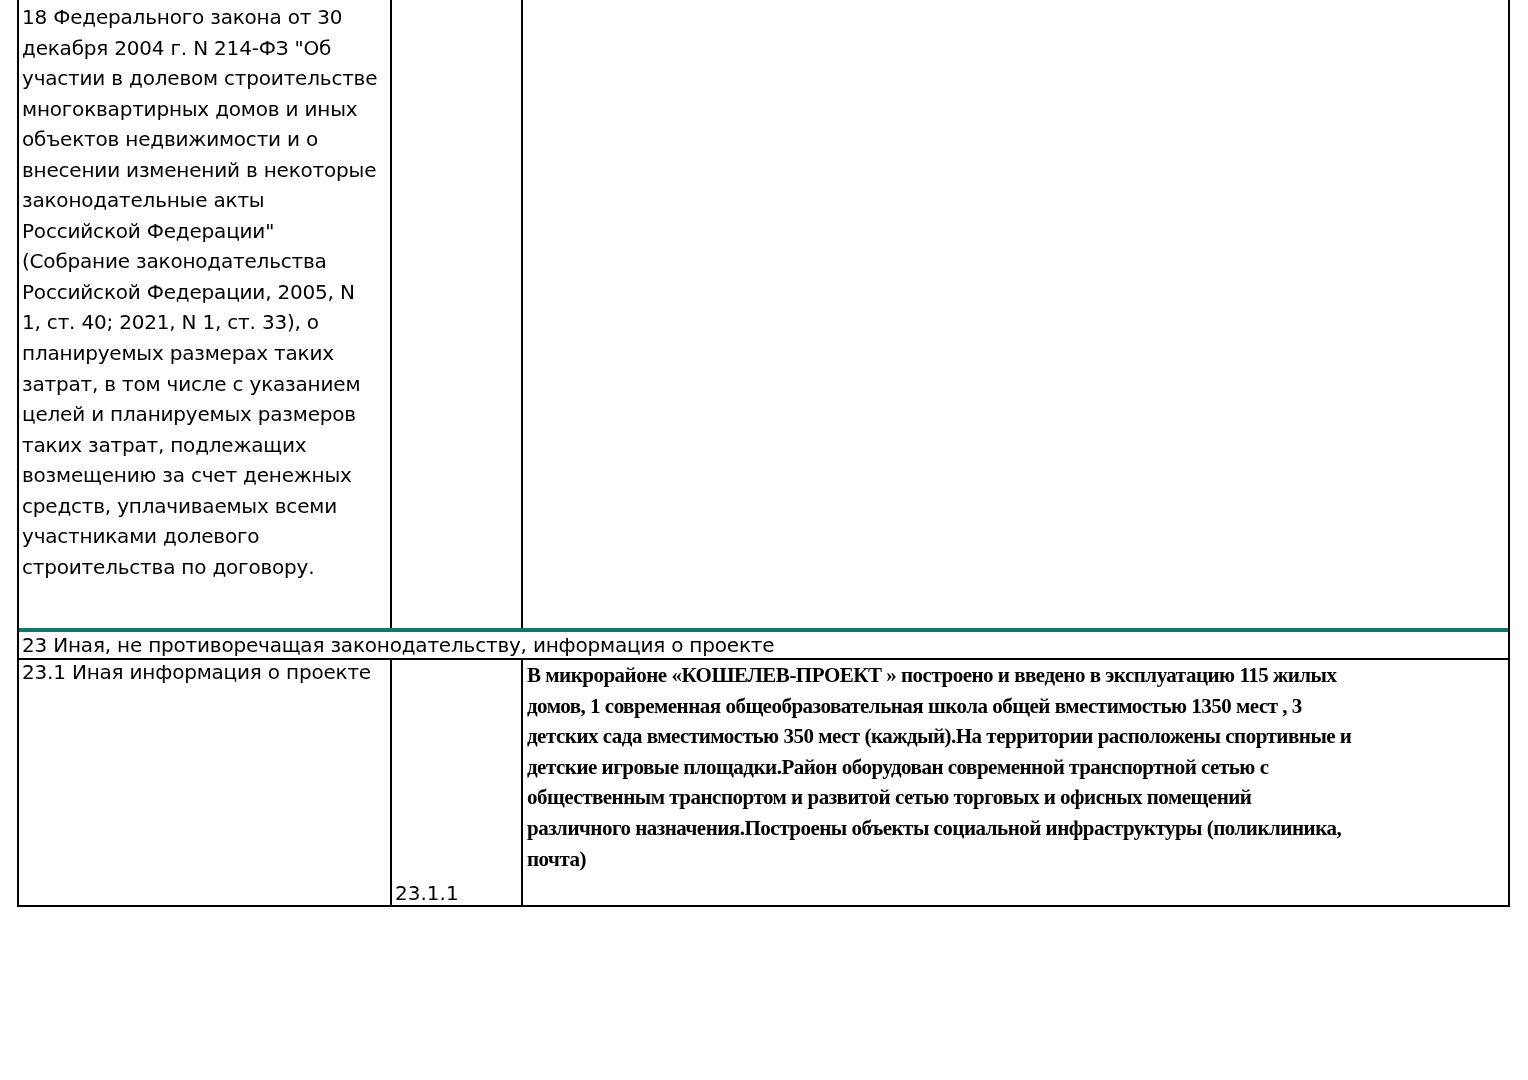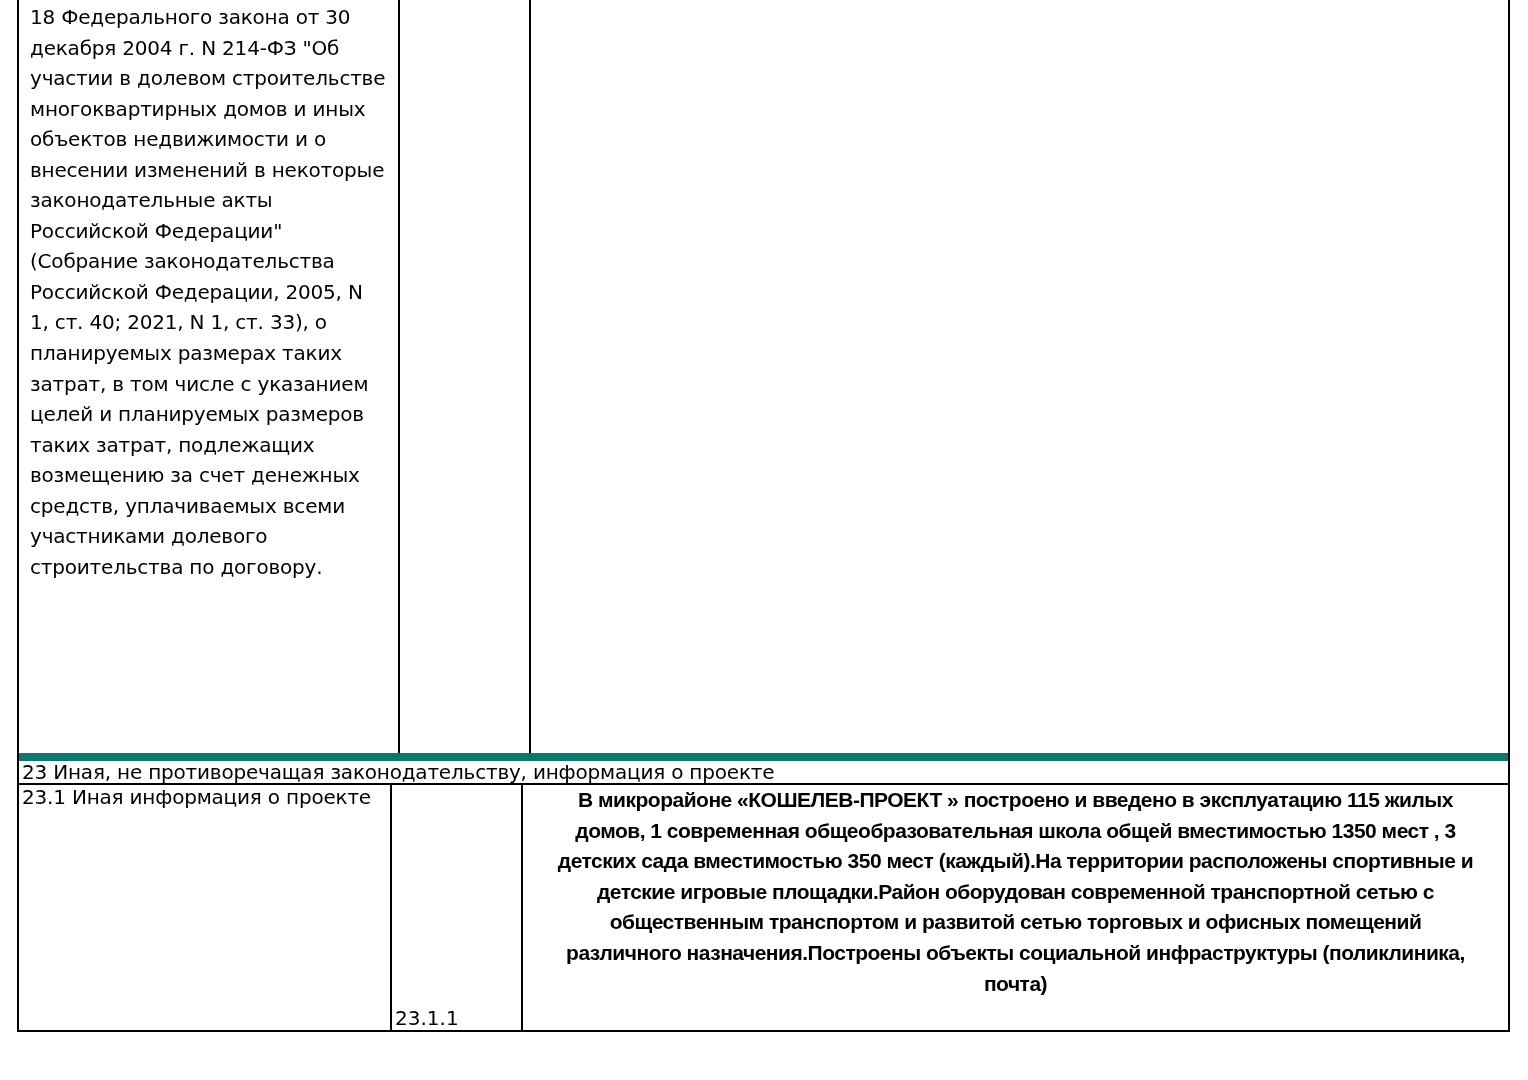--- a/index.html
+++ b/index.html
@@ -22,21 +22,21 @@
     width: 1493px;
     border-left: 2px solid #000;
     border-right: 2px solid #000;
     border-bottom: 2px solid #000;
     box-sizing: border-box;
   }
   .trow { display: flex; box-sizing: border-box; }
   .cell { box-sizing: border-box; overflow: hidden; }
 
   
-  .row-law { height: 753px; padding-left: 8px; }
+  .row-law { height: 628px; }
   .row-law .c1 {
     width: 373px;
     border-right: 2px solid #000;
     padding: 2px 2px 0 3px;
   }
   .row-law .c2 {
     width: 131px;
     border-right: 2px solid #000;
   }
   .row-law .c3 { flex: 1; }
@@ -44,21 +44,21 @@
   .law-text {
     font-size: 20px;
     line-height: 30.55px;
     letter-spacing: -0.2px;
     white-space: pre-line;
   }
 
   
   .row-sec23 {
     height: 32px;
-    border-top: 8px solid #0f766e;
+    border-top: 4px solid #0f766e;
     border-bottom: 2px solid #000;
     display: flex;
     align-items: center;
     padding-left: 3px;
     font-size: 20px;
     letter-spacing: -0.2px;
   }
 
   
   .row-231 { height: 245px; }
@@ -81,27 +81,26 @@
   .row-231 .c3 {
     flex: 1;
     padding: 0 4px;
   }
   .value-intro {
     font-size: 20px;
     line-height: 30.6px;
     white-space: pre-line;
   }
   .value-body {
-    font-family: Liberation Sans, sans-serif;
+    font-family: Liberation Serif, serif;
     font-weight: bold;
     font-size: 21px;
     line-height: 30.6px;
     letter-spacing: -0.5px;
     white-space: pre-line;
-    text-align: center;
   }
 </style>
 </head>
 <body>
 
 <div class="decl-table">
 
   <div class="trow row-law">
     <div class="cell c1">
       <div class="law-text">18 Федерального закона от 30

